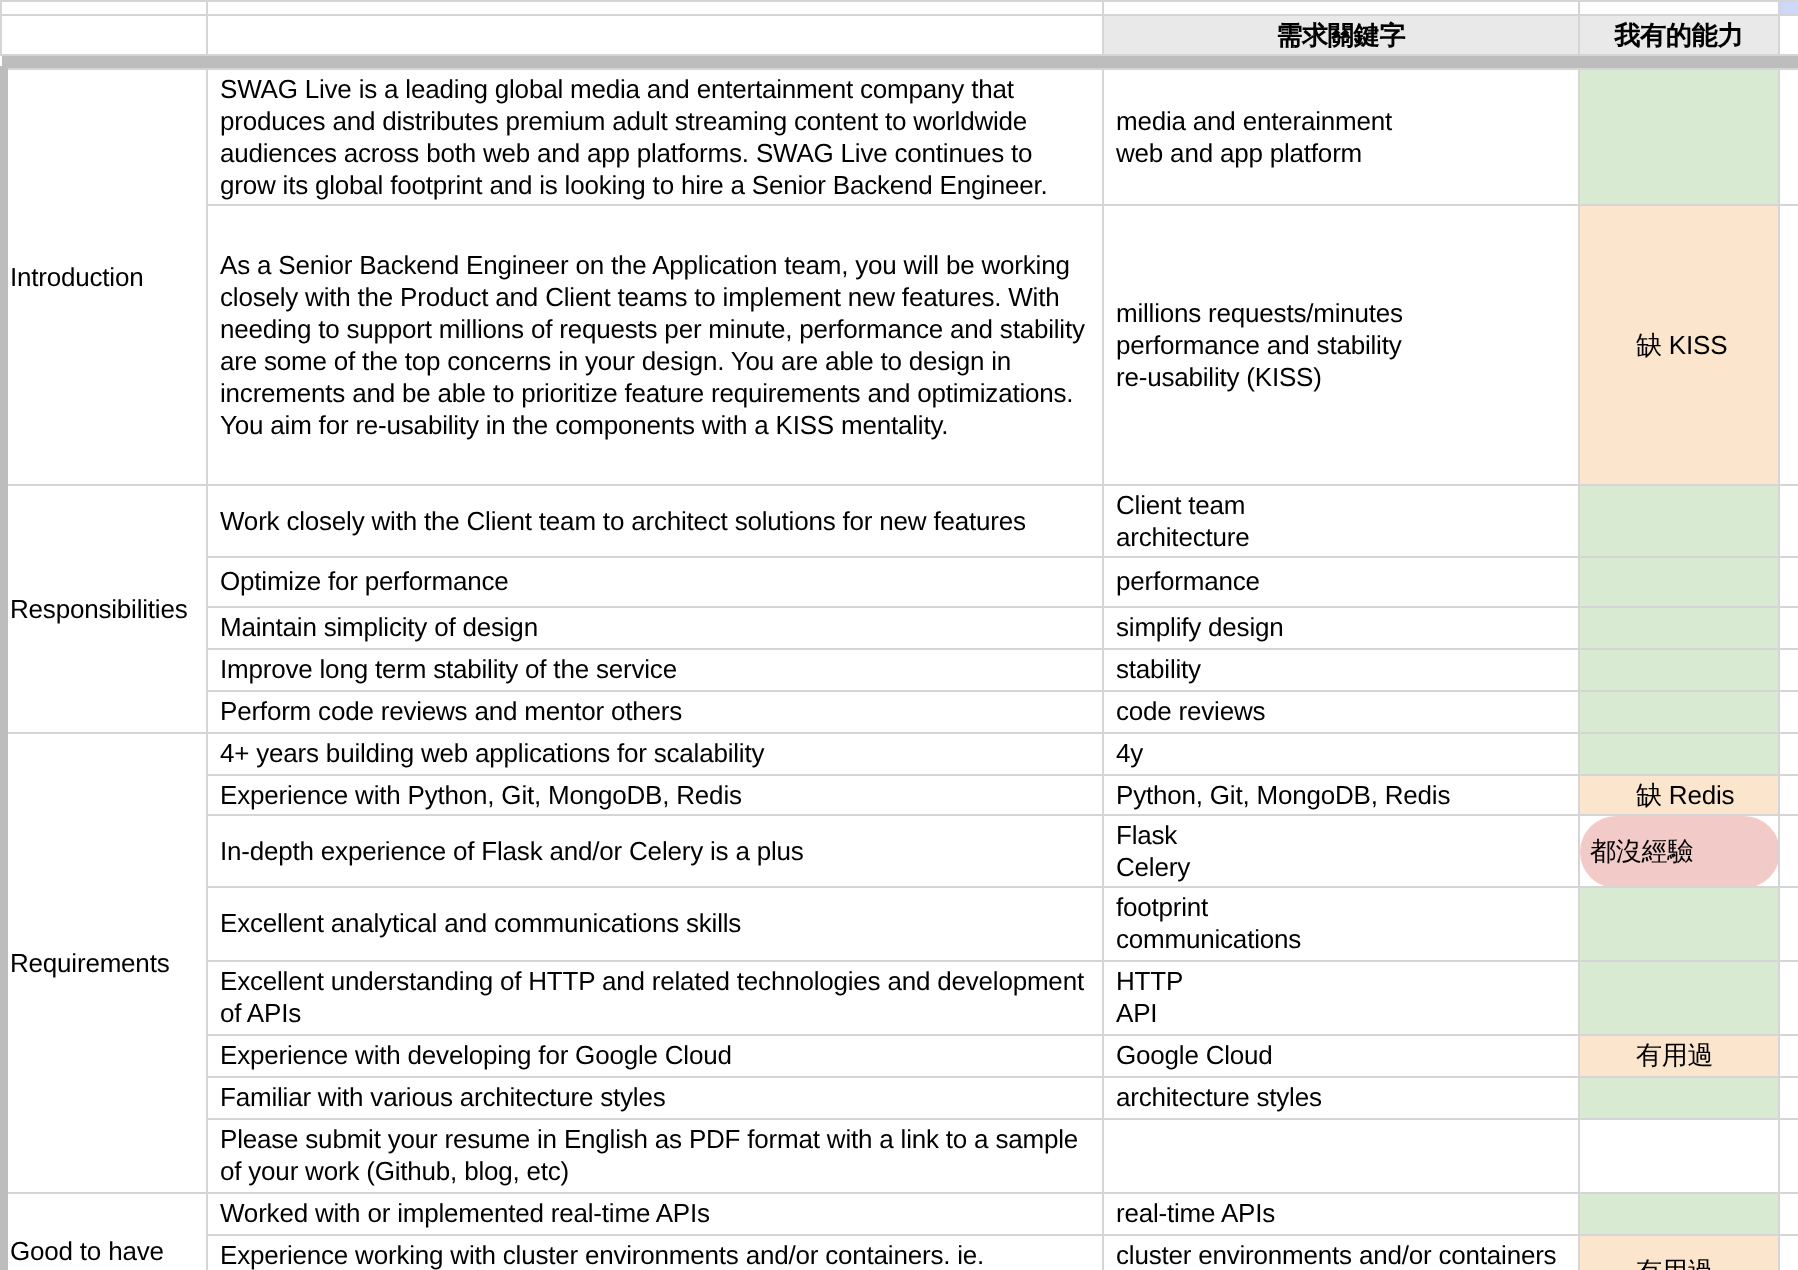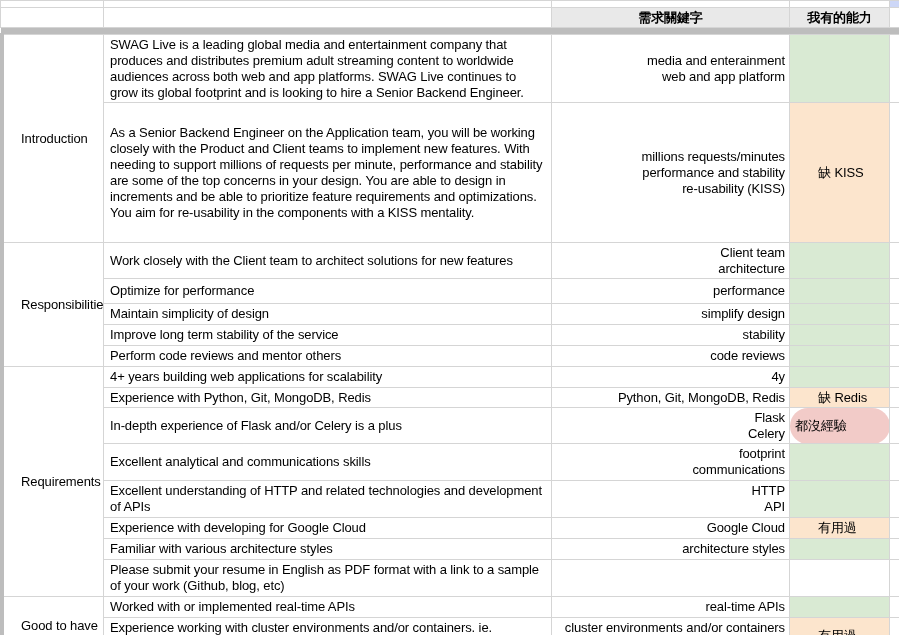--- a/index.html
+++ b/index.html
@@ -9,22 +9,22 @@
     font-size:13px;color:#000;background:#fff;
   }
   table.sheet{border-collapse:collapse;table-layout:fixed;width:899px;}
   td{
     border:1px solid #d5d5d5;vertical-align:middle;
     padding:1px 4px 1px 6px;line-height:16px;overflow:hidden;
     letter-spacing:-0.1px;background:#fff;
   }
   tr.partial td{padding:0;}
   td.head{background:#e9e9e9;font-weight:bold;text-align:center;padding:0;}
-  td.label{padding-left:20px;}
-  td.kw{white-space:pre;text-align:right;}
+  td.label{padding-left:4px;}
+  td.kw{white-space:pre;}
   td.ability{padding-left:5px;}
   td[data-status="green"]{background:#d9ead3;}
   td[data-status="orange"]{background:#fce5cd;padding-left:28px;}
   td[data-status="red"]{background:#f2cbc8;border-radius:18px;}
   td[data-status="none"]{background:#fff;}
   tr.divider-row td{border:none;background:#bdbdbd;padding:0;height:6px;}
   td.sel{background:#cdd7f7;}
   .left-bar{position:absolute;left:0;top:33px;width:4px;height:602px;background:#bdbdbd;}
 </style>
 </head>

